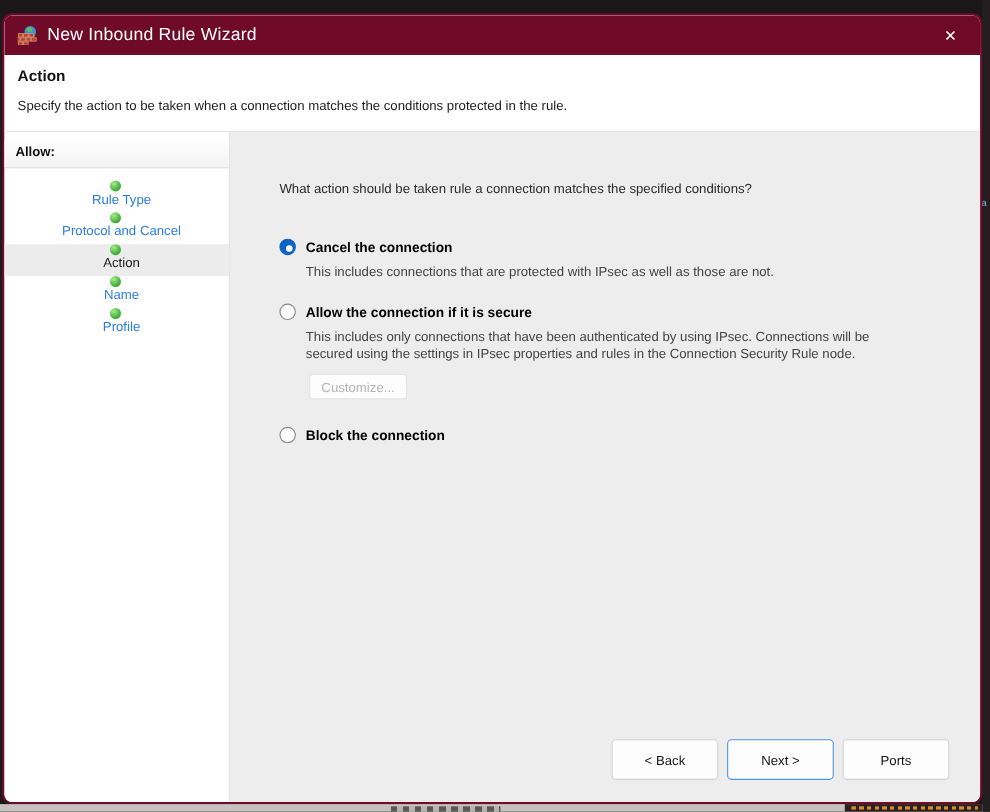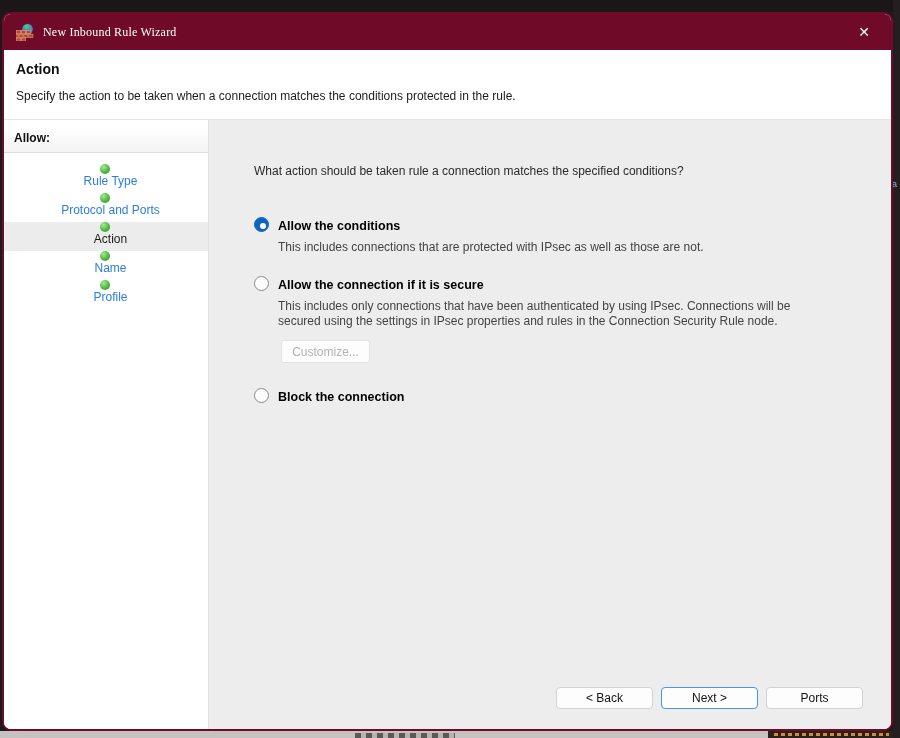--- a/index.html
+++ b/index.html
@@ -22,21 +22,21 @@
 
   
   .titlebar{
     height:36px; flex:0 0 36px;
     background:#6f0a28;
     display:flex; align-items:center;
     padding:0 10px 0 12px;
     color:#ffffff;
   }
   .titlebar .app-icon{ width:18px; height:18px; margin-right:9px; flex:0 0 auto; }
-  .titlebar .title-text{ font-size:12px; letter-spacing:.2px; flex:1;font-family:Liberation Serif, serif; }
+  .titlebar .title-text{ font-size:16px; letter-spacing:.2px; flex:1; }
   .close-btn{
     width:34px; height:28px; display:flex; align-items:center; justify-content:center;
     color:#ffffff; font-size:14px; cursor:default;
   }
 
   
   .header{
     flex:0 0 70px; background:#ffffff; padding:11px 14px 0 12px;
     border-bottom:1px solid #e4e4e4;
   }
@@ -98,21 +98,21 @@
     font-size:12px; color:#b3b3b3;
     font-family:"Liberation Sans","DejaVu Sans",sans-serif;
   }
 
   
   .footer{
     position:absolute; right:28px; bottom:20px;
     display:flex; gap:8px;
   }
   .btn{
-    width:97px; height:22px;
+    width:97px; height:37px;
     background:#fdfdfd; border:1px solid #d2d2d2; border-radius:4px;
     font-size:12px; color:#141414;
     font-family:"Liberation Sans","DejaVu Sans",sans-serif;
     cursor:default;
   }
   .btn.default{ border:1px solid #4a96df; }
 
   
   .top-strip{ position:absolute; left:0; top:0; width:900px; height:12px; background:#1b1617; }
   .right-strip{ position:absolute; right:0; top:0; width:7px; height:738px; background:#241e20; }
@@ -182,21 +182,21 @@
 
     <div class="sidebar">
       <div class="steps-title">Allow:</div>
       <ul class="steps-list">
         <li class="step-item">
           <span class="bullet"></span>
           <span class="step-label">Rule Type</span>
         </li>
         <li class="step-item">
           <span class="bullet"></span>
-          <span class="step-label">Protocol and Ports</span>
+          <span class="step-label">Protocol and Cancel</span>
         </li>
         <li class="step-item current">
           <span class="bullet"></span>
           <span class="step-label">Action</span>
         </li>
         <li class="step-item">
           <span class="bullet"></span>
           <span class="step-label">Name</span>
         </li>
         <li class="step-item">
@@ -205,21 +205,21 @@
         </li>
       </ul>
     </div>
 
     <div class="main">
       <div class="question">What action should be taken rule a connection matches the specified conditions?</div>
 
       <div class="option">
         <span class="radio selected"></span>
         <span class="opt-text">
-          <span class="opt-label">Allow the conditions</span>
+          <span class="opt-label">Cancel the connection</span>
           <div class="opt-desc">This includes connections that are protected with IPsec as well as those are not.</div>
         </span>
       </div>
 
       <div class="option" style="margin-bottom:0;">
         <span class="radio"></span>
         <span class="opt-text">
           <span class="opt-label">Allow the connection if it is secure</span>
           <div class="opt-desc">This includes only connections that have been authenticated by using IPsec.  Connections will be secured using the settings in IPsec properties and rules in the Connection Security Rule node.</div>
         </span>

